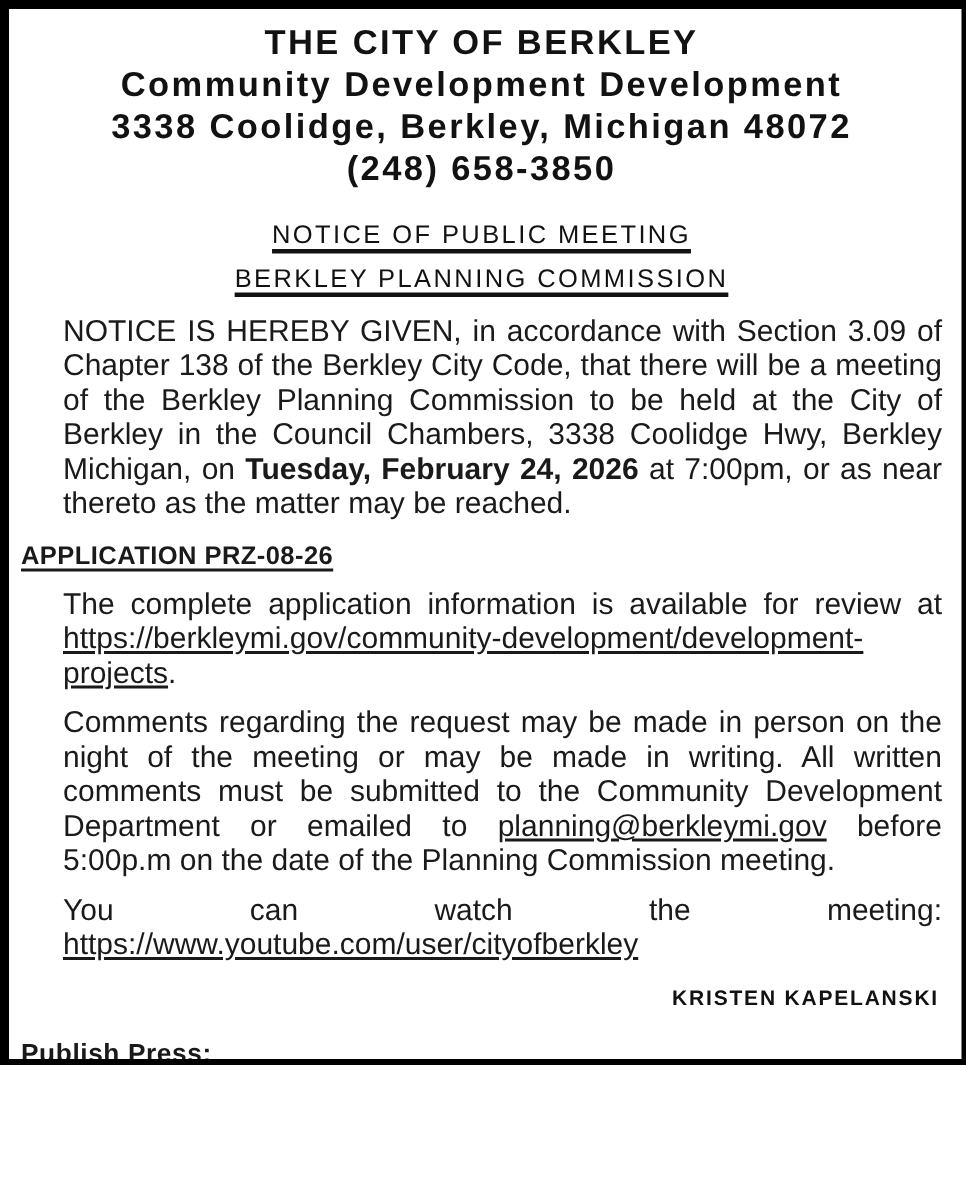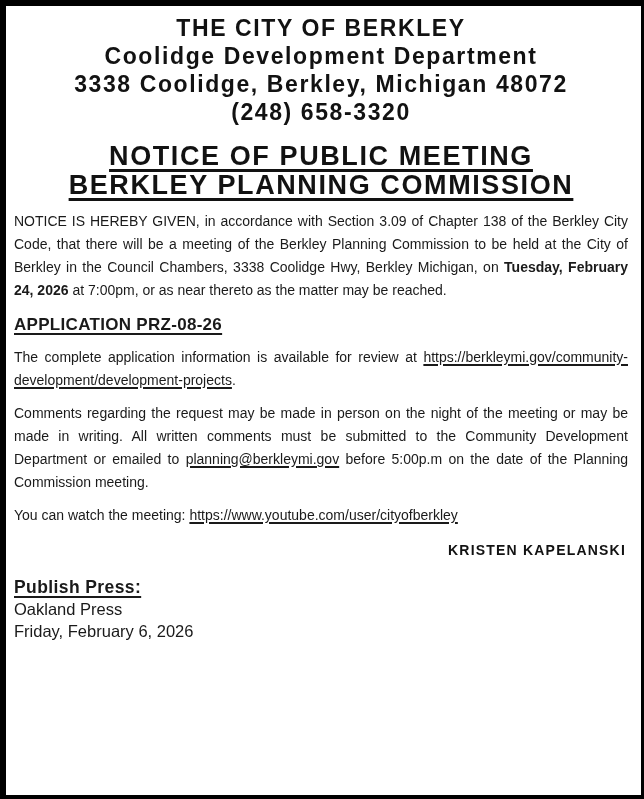--- a/index.html
+++ b/index.html
@@ -8,57 +8,58 @@
     --border: #000000;
   }
   * { margin: 0; padding: 0; box-sizing: border-box; }
   html, body { background: #fff; }
   body {
     font-family: "Liberation Sans", "DejaVu Sans", sans-serif;
     color: var(--text);
   }
   .page {
     width: 644px;
-    height: 799px;
+    height: 710px;
     background: var(--background);
     border-style: solid;
     border-color: var(--border);
     border-width: 6px 3px 4px 6px;
     padding: 8px 13px 0 8px;
     overflow: hidden;
   }
   
   .header {
     text-align: center;
     font-weight: bold;
     font-size: 23px;
     line-height: 28px;
     letter-spacing: 1.6px;
     color: #121212;
   }
   .title {
     text-align: center;
-    font-weight: bold;
-    font-size: 27px;
+    font-weight: normal;
+    font-size: 17px;
     line-height: 29px;
     letter-spacing: 1.6px;
     margin-top: 16px;
     color: #121212;
   }
   .u-thick {
     text-decoration: underline;
     text-decoration-thickness: 3px;
     text-underline-offset: 4px;
   }
   
   .body-p {
-    font-size: 14px;
+    font-size: 20px;
     line-height: 23px;
     text-align: justify;
     margin-top: 10px;
+    margin-left: 28px;
   }
   .app-heading {
     font-size: 17px;
     font-weight: bold;
     line-height: 23px;
     margin-top: 11px;
     letter-spacing: 0.3px;
   }
   .u-med {
     text-decoration: underline;
@@ -93,23 +94,23 @@
     letter-spacing: 0.4px;
   }
 </style>
 </head>
 <body>
 
 <div class="page">
 
   <div class="header">
     <div>THE CITY OF BERKLEY</div>
-    <div>Coolidge Development Department</div>
+    <div>Community Development Development</div>
     <div>3338 Coolidge, Berkley, Michigan 48072</div>
-    <div>(248) 658-3320</div>
+    <div>(248) 658-3850</div>
   </div>
 
   <div class="title">
     <div><span class="u-thick">NOTICE OF PUBLIC MEETING</span></div>
     <div><span class="u-thick">BERKLEY PLANNING COMMISSION</span></div>
   </div>
 
   <p class="body-p"><span>NOTICE IS HEREBY GIVEN, in accordance with Section 3.09 of Chapter 138 of the Berkley City Code, that there will be a meeting of the Berkley Planning Commission to be held at the City of Berkley in the Council Chambers, 3338 Coolidge Hwy, Berkley Michigan, on </span><strong>Tuesday, February 24, 2026</strong><span> at 7:00pm, or as near thereto as the matter may be reached.</span></p>
 
   <p class="app-heading"><span class="u-med">APPLICATION PRZ-08-26</span></p>

